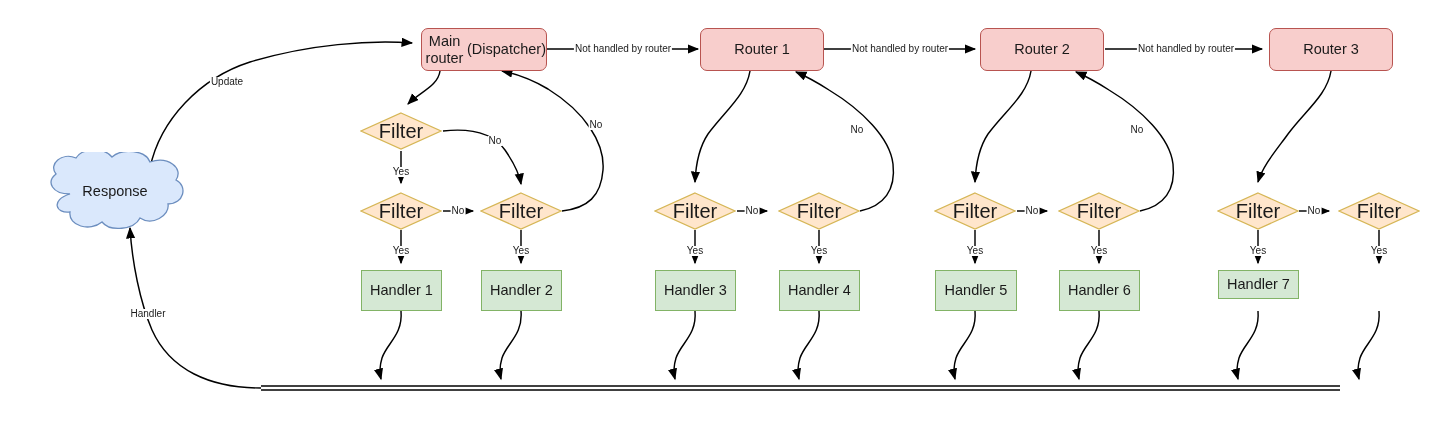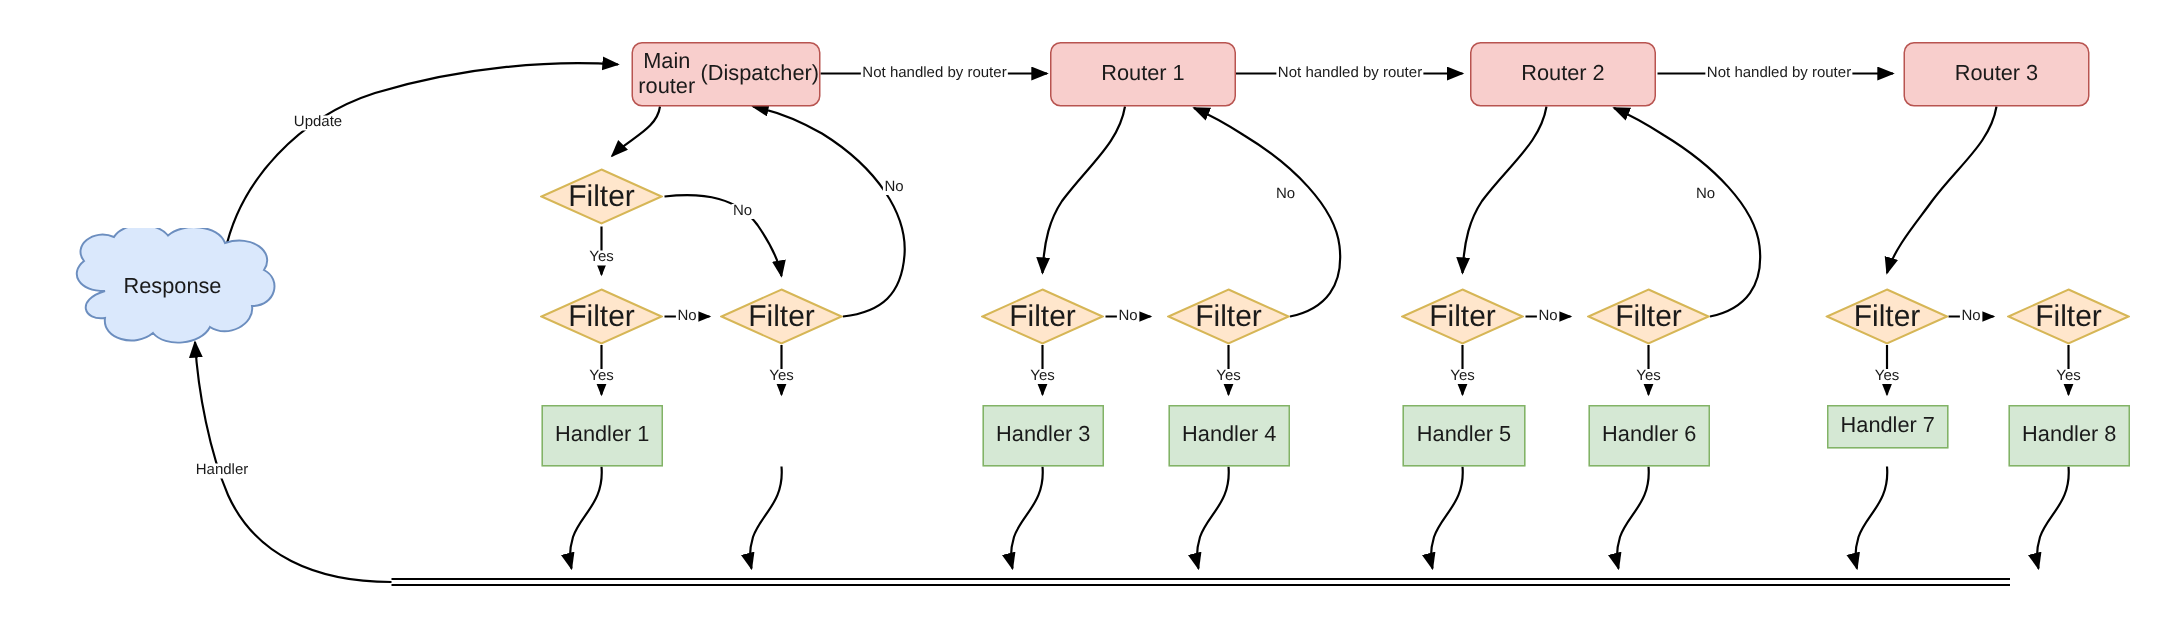--- a/index.html
+++ b/index.html
@@ -246,40 +246,40 @@
   <div class="diamond-wrap" style="left:1338px; top:192px; width:82px; height:38px;">
     <svg viewBox="0 0 82 38" width="82" height="38">
       <polygon points="41,1 81,19 41,37 1,19" fill="#ffe6cc" stroke="#d6b656" stroke-width="1.3"></polygon>
     </svg>
     <div class="diamond-label">Filter</div>
   </div>
 
   <div class="node handler" style="left:361px; top:270px; width:81px; height:41px;">
     <span>Handler 1</span>
   </div>
+  <div class="node handler" style="left:481px; top:270px; width:81px; height:41px;">
+    <span>Handler 2</span>
+  </div>
   <div class="node handler" style="left:655px; top:270px; width:81px; height:41px;text-align:right;">
     <span>Handler 3</span>
   </div>
   <div class="node handler" style="left:779px; top:270px; width:81px; height:41px;">
     <span>Handler 4</span>
   </div>
   <div class="node handler" style="left:935px; top:270px; width:82px; height:41px;">
     <span>Handler 5</span>
   </div>
   <div class="node handler" style="left:1059px; top:270px; width:81px; height:41px;">
     <span>Handler 6</span>
   </div>
   <div class="node handler" style="left:1218px; top:270px; width:81px; height:29px;">
     <span>Handler 7</span>
   </div>
-  <div class="node handler" style="left:1339px; top:270px; width:81px; height:41px;">
-    <span>Handler 8</span>
-  </div>
-
-  <div class="edge-label el-center" style="left:212px; top:82px;">Update</div>
+
+  <div class="edge-label el-center" style="left:227px; top:82px;">Update</div>
 
   <div class="edge-label el-center" style="left:148px; top:314px;">Handler</div>
 
   <div class="edge-label el-center" style="left:623px; top:49px;">Not handled by router</div>
   <div class="edge-label el-center" style="left:900px; top:49px;">Not handled by router</div>
   <div class="edge-label el-center" style="left:1186px; top:49px;">Not handled by router</div>
 
   <div class="edge-label el-center" style="left:401px; top:172px;">Yes</div>
   <div class="edge-label el-center" style="left:495px; top:141px;">No</div>
   <div class="edge-label el-center" style="left:401px; top:251px;">Yes</div>

